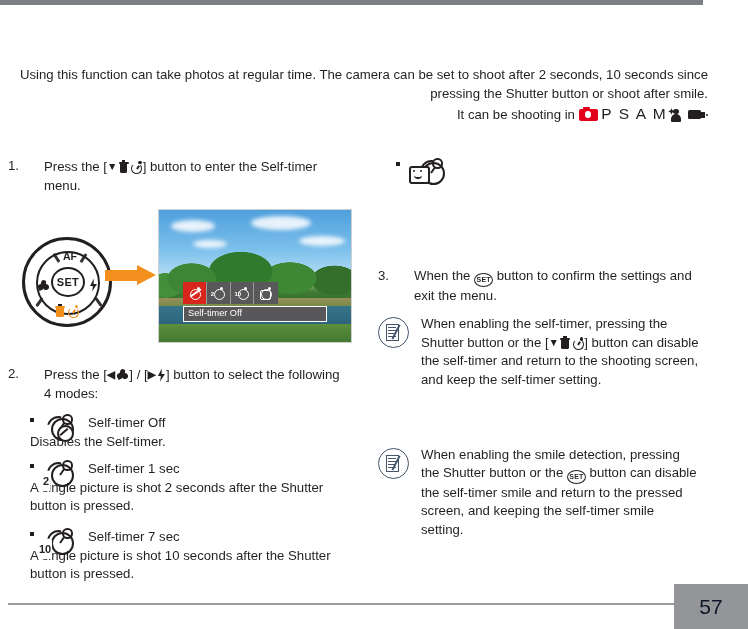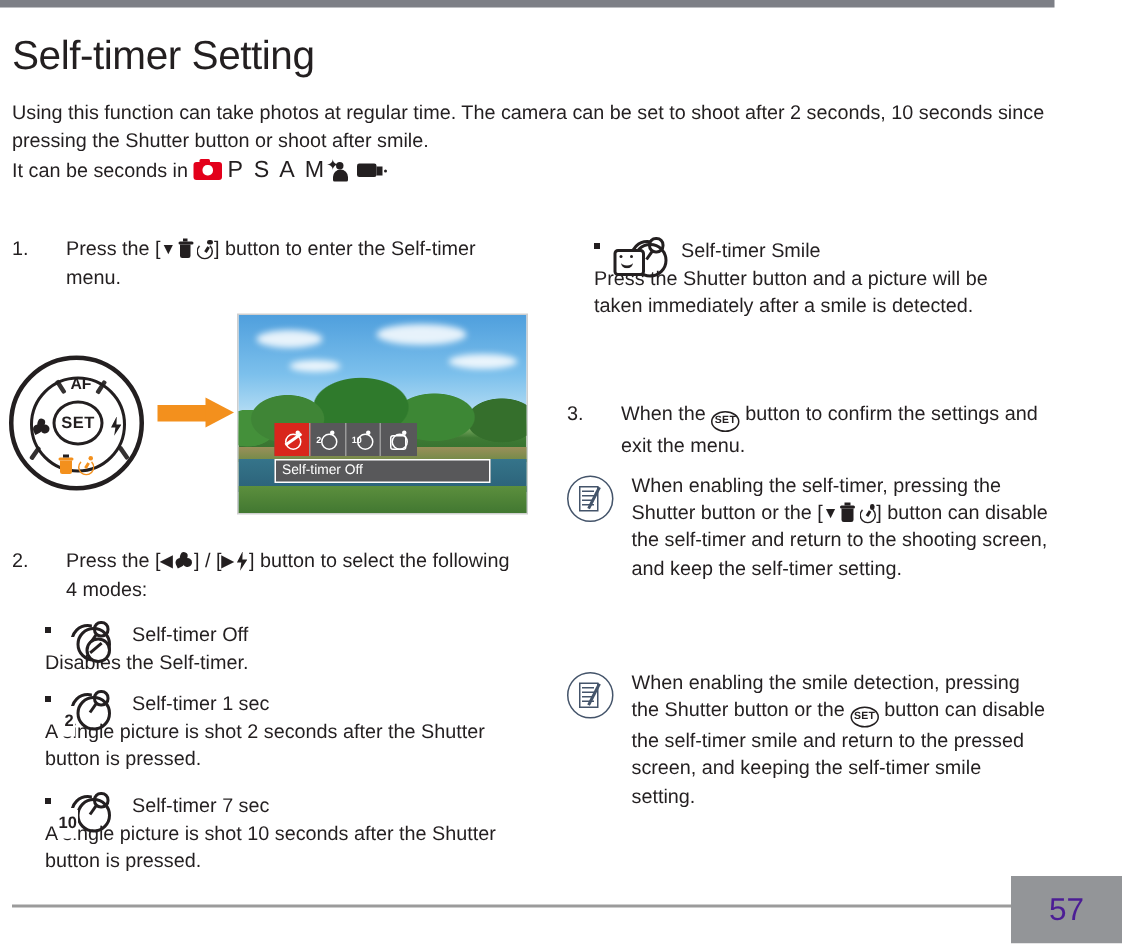--- a/index.html
+++ b/index.html
@@ -12,21 +12,21 @@
   .page{position:absolute;left:0;top:0;width:748px;height:629px;}
 
   h1.title{
     position:absolute;left:8px;top:22px;margin:0;
     font-size:27px;font-weight:400;letter-spacing:-0.3px;color:#231f20;
   }
   .intro{
     position:absolute;left:8px;top:66px;width:700px;
     font-size:13.2px;line-height:18.5px;color:#231f20;
   }
-  .intro p{margin:0 0 1px 0;}
+  .intro p{margin:0 0 1px 0;text-align:right;}
   .cam-red{
     width:19px;height:14px;position:relative;display:inline-block;vertical-align:-2px;
   }
   .cam-red i{
     position:absolute;left:0;top:2px;width:19px;height:12px;background:#e3001b;border-radius:2px;display:block;
   }
   .cam-red i:before{
     content:"";position:absolute;left:4px;top:-2.5px;width:7px;height:3px;background:#e3001b;border-radius:1px 1px 0 0;
   }
   .cam-red b{
@@ -83,21 +83,21 @@
     font-size:7px;font-weight:700;line-height:12px;text-align:center;letter-spacing:0.2px;
     vertical-align:-2px;
   }
 
   
   .step{position:absolute;font-size:13.2px;line-height:18.5px;}
   .step .num{position:absolute;left:0;top:0;width:20px;}
   .step .body{margin-left:36px;}
 
   
-  .dial-wrap{position:absolute;left:2px;top:232px;width:150px;height:100px;}
+  .dial-wrap{position:absolute;left:18px;top:232px;width:150px;height:100px;}
   .dial-outer{
     position:absolute;left:4px;top:5px;width:90px;height:90px;border-radius:50%;
     background:#fff;border:3.5px solid #231f20;box-sizing:border-box;
   }
   .dial-inner-ring{
     position:absolute;left:11px;top:11px;width:64px;height:64px;border-radius:50%;
     border:2px solid #231f20;box-sizing:border-box;
   }
   .dial-set{
     position:absolute;left:26px;top:27px;width:34px;height:30px;border-radius:50%;
@@ -190,37 +190,36 @@
   }
   .note-line{position:absolute;left:10px;height:1.3px;background:#44546a;width:8px;}
   .note-pen{
     position:absolute;left:17px;top:7px;width:2.2px;height:16px;background:#44546a;transform:rotate(27deg);
   }
 
   
   .footer-rule{position:absolute;left:8px;bottom:24px;width:666px;height:1.6px;background:#9b9b9b;}
   .page-num-box{
     position:absolute;right:0;bottom:0;width:74px;height:45px;background:#939598;
-    color:#4c1d95;font-size:21px;text-align:center;line-height:45px;
+    color:#0f172a;font-size:21px;text-align:center;line-height:45px;
   }
   .kbrk{white-space:nowrap;}
 </style>
 </head>
 <body>
 
 <div class="page">
 
   <div class="top-rule"></div>
 
-  <h1 class="title">Self-timer Setting</h1>
 
   <div class="intro">
     <p>Using this function can take photos at regular time. The camera can be set to shoot after 2 seconds, 10 seconds since pressing the Shutter button or shoot after smile.</p>
     <p style="margin-top:2px;">
-      <span>It can be seconds in </span><span class="cam-red"><i></i><b></b></span>&nbsp;<span class="psam">P S A M</span><span class="portrait-ico"><span class="star">✦</span><span class="head"></span><span class="body"></span></span>&nbsp;<span class="video-ico"><span class="b1"></span><span class="b2"></span><span class="b3"></span></span>
+      <span>It can be shooting in </span><span class="cam-red"><i></i><b></b></span>&nbsp;<span class="psam">P S A M</span><span class="portrait-ico"><span class="star">✦</span><span class="head"></span><span class="body"></span></span>&nbsp;<span class="video-ico"><span class="b1"></span><span class="b2"></span><span class="b3"></span></span>
     </p>
   </div>
 
   <div class="step" style="left:8px;top:157px;width:330px;">
     <span class="num">1.</span>
     <div class="body">
       <span>Press the [</span><span class="key kbrk"><span class="tri">▼</span><span class="trash"><span class="lid"></span><span class="can"></span></span><span class="timerglyph"><span class="ring"></span><span class="knob"></span><span class="hand"></span></span></span><span>] button to enter the Self-timer menu.</span>
     </div>
   </div>
 
@@ -337,24 +336,20 @@
     <span class="bullet"></span>
     <span class="glyph">
       <span class="btg">
         <span class="ring2" style="left:12px;"></span><span class="knob" style="left:24px;"></span>
         <span class="ring" style="left:14px;"></span><span class="hand" style="left:22px;"></span>
         <span class="sface"></span>
         <span class="seye" style="left:5px;"></span><span class="seye" style="left:12px;"></span>
         <span class="smouth"></span>
       </span>
     </span>
-    <span class="txt">
-      <span class="hd">Self-timer Smile</span><br>
-      <span>Press the Shutter button and a picture will be taken immediately after a smile is detected.</span>
-    </span>
   </div>
 
   <div class="step" style="left:378px;top:267px;width:320px;">
     <span class="num">3.</span>
     <div class="body">
       <span>When the </span><span class="setbtn">SET</span><span> button to confirm the settings and exit the menu.</span>
     </div>
   </div>
 
   <div class="note" style="left:378px;top:315px;width:322px;">

